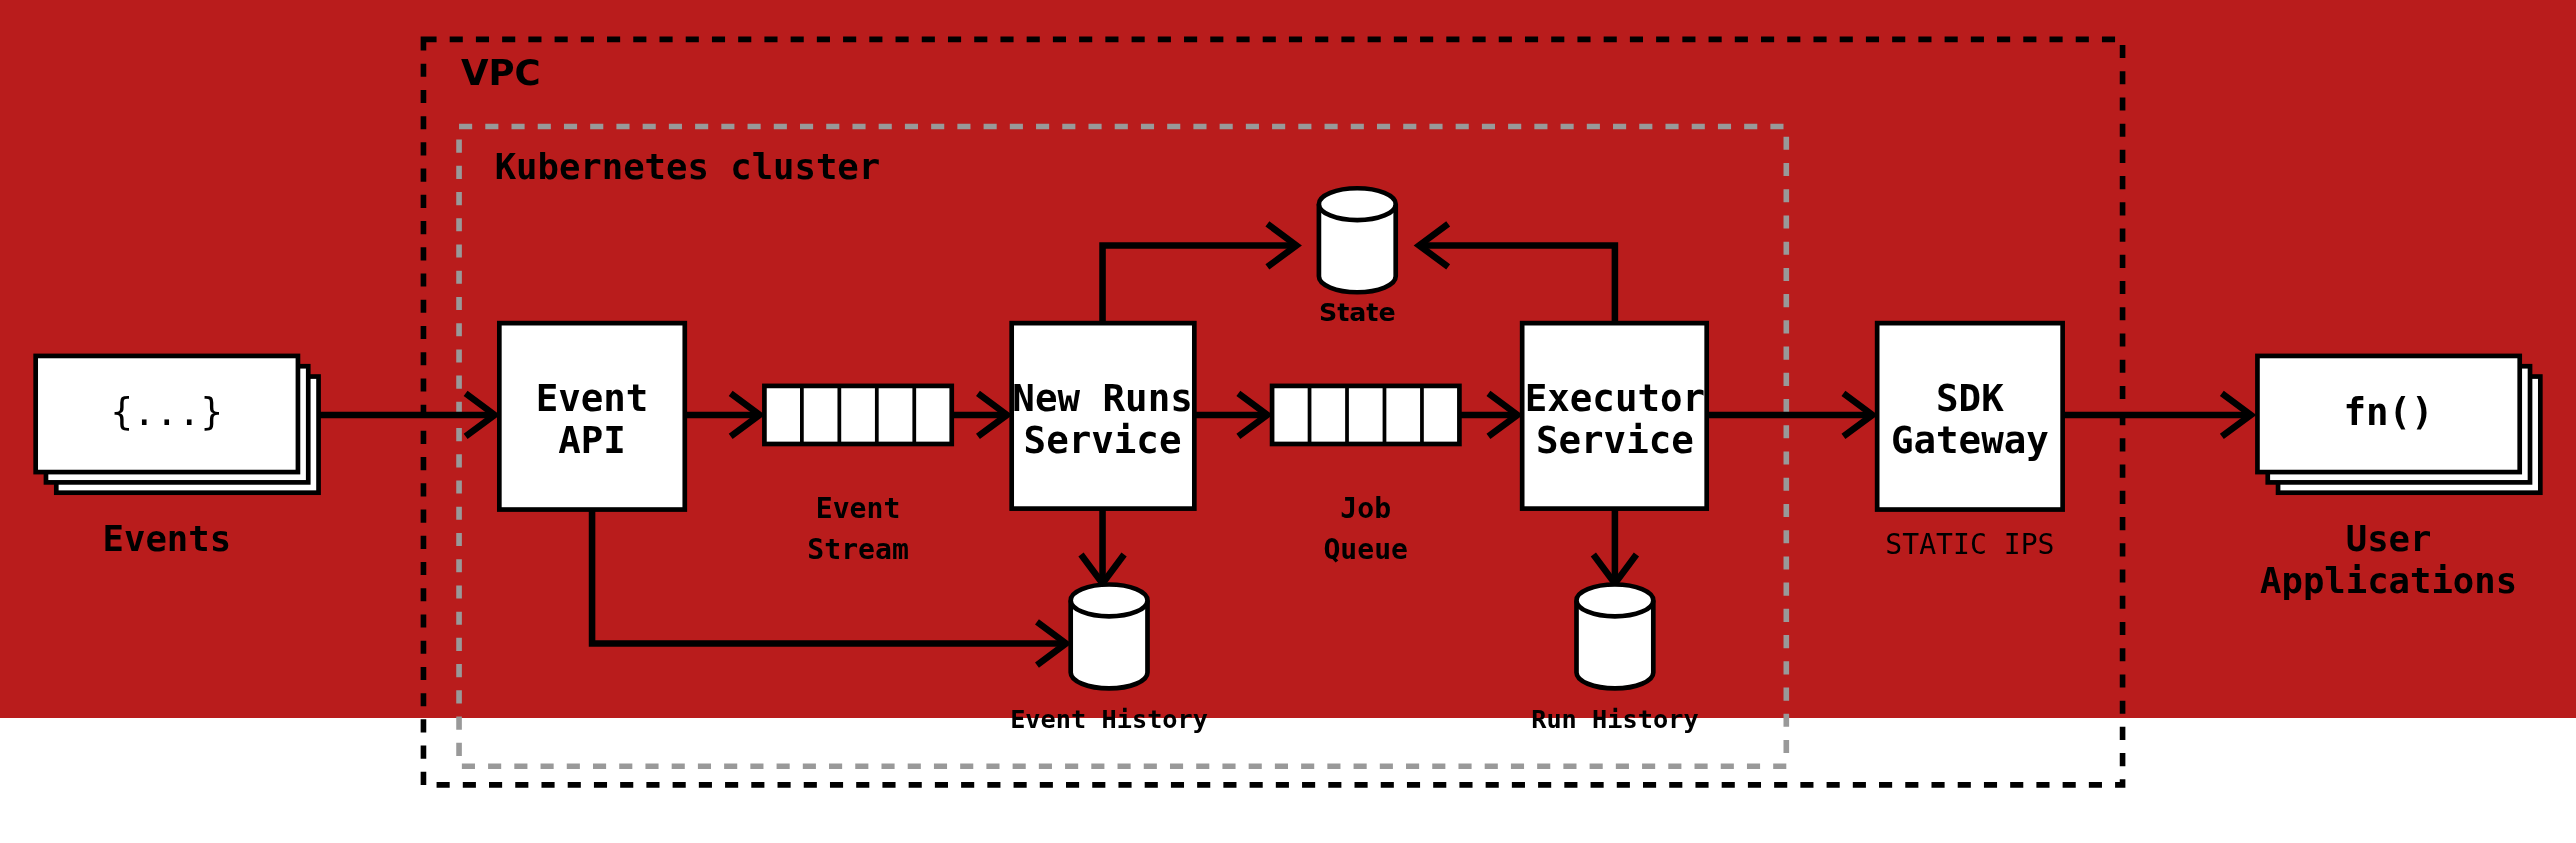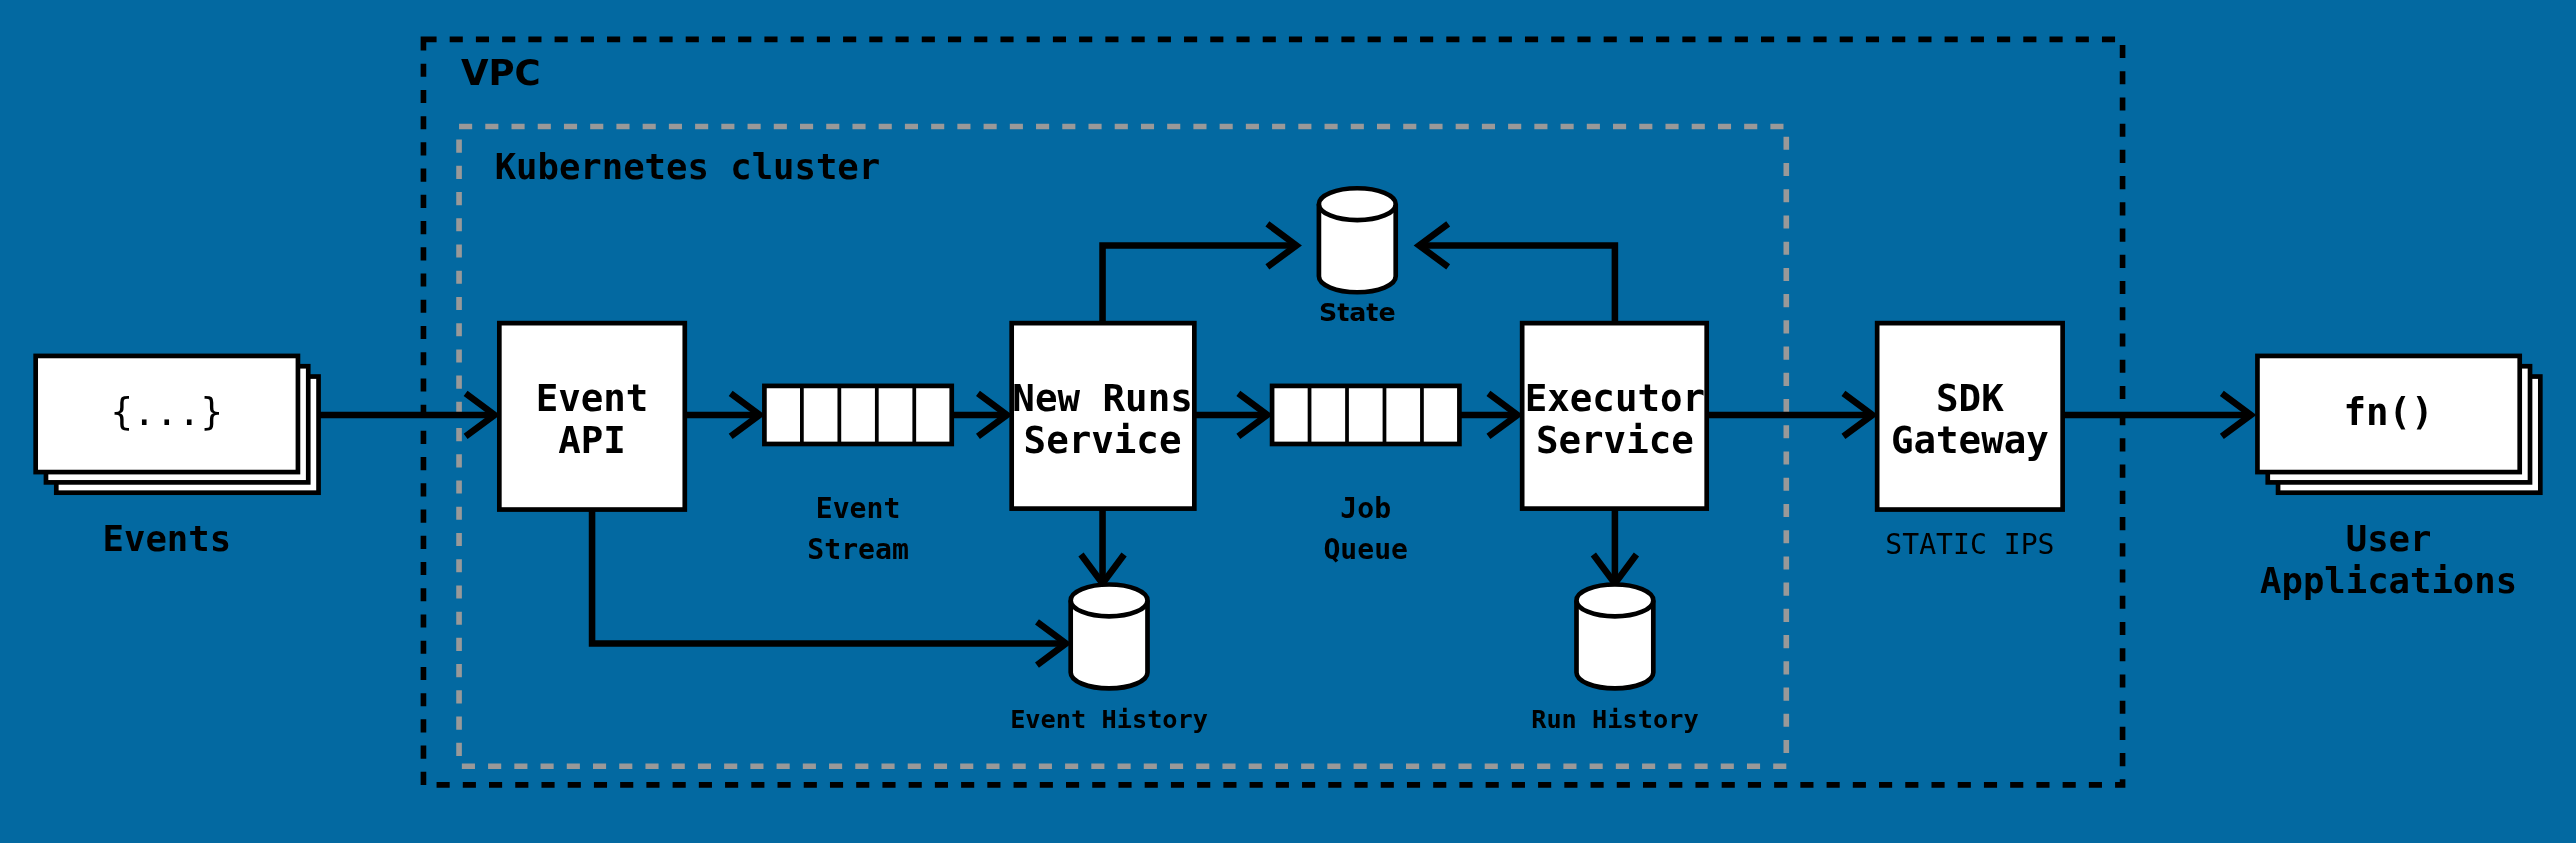--- a/index.html
+++ b/index.html
@@ -9,22 +9,22 @@
   }
   body {
     width: 2576px;
     height: 843px;
     overflow: hidden;
     font-family: "DejaVu Sans Mono", monospace;
   }
   #diagram-root {
     position: relative;
     width: 2576px;
-    height: 843px;
-    background: #0369a1;
+    height: 718px;
+    background: #b91c1c;
   }
   svg#arch-svg {
     display: block;
     width: 2576px;
     height: 843px;
   }
   .node-box {
     fill: #ffffff;
     stroke: #000000;
     stroke-width: 5;

